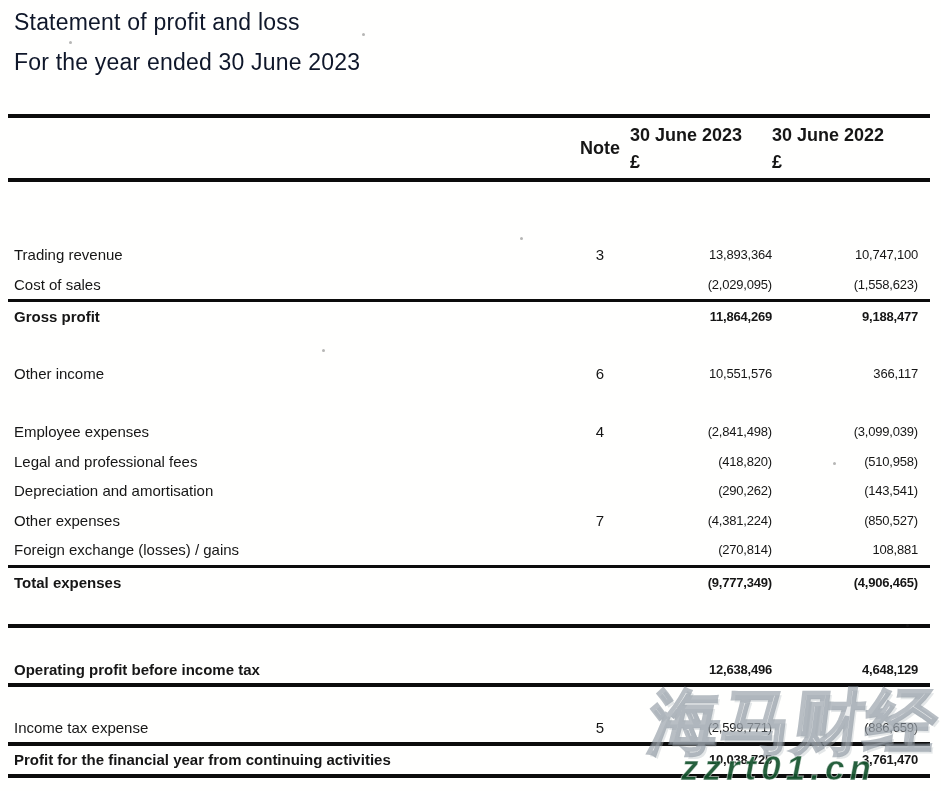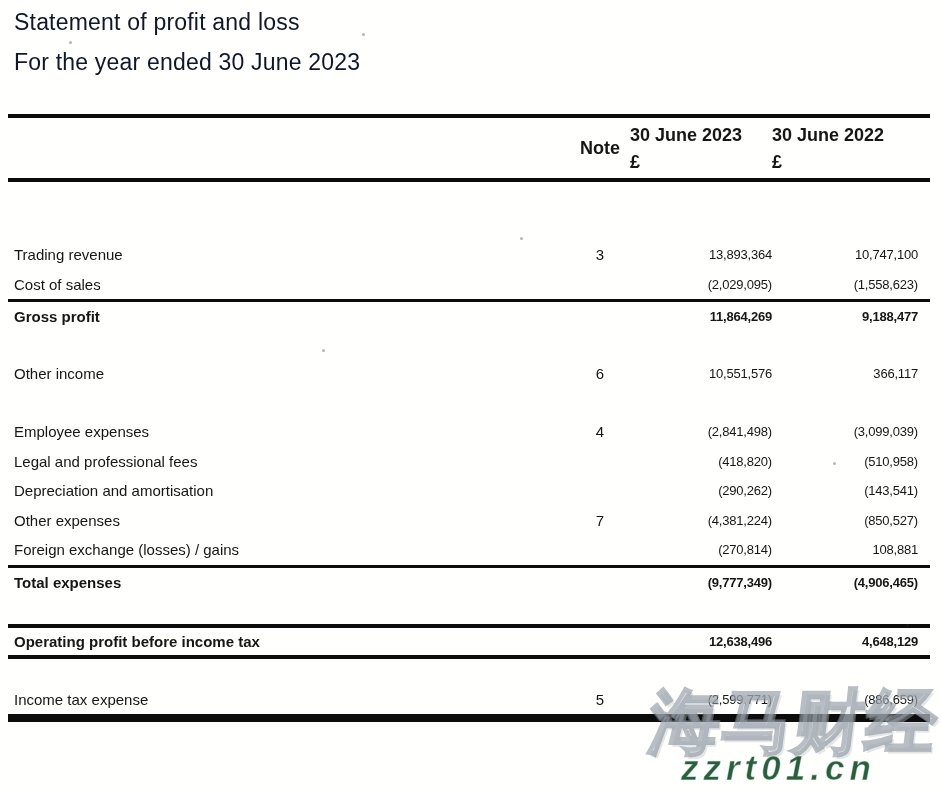--- a/index.html
+++ b/index.html
@@ -18,21 +18,21 @@
   .thead{display:grid;grid-template-columns:562px 60px 142px 158px;height:60px;font-weight:bold;font-size:18px;}
   .th-note{display:flex;align-items:center;justify-content:center;}
   .th-col{display:flex;flex-direction:column;justify-content:space-between;padding:7px 0 5px 0;}
   .th-col.last{padding-right:12px;}
   .row{display:grid;grid-template-columns:562px 60px 142px 158px;height:29.5px;align-items:center;font-size:15px;}
   .row .label{padding-left:6px;white-space:nowrap;}
   .row .note{text-align:center;}
   .row .val{text-align:right;font-size:13px;letter-spacing:-0.2px;}
   .row .val.last{padding-right:12px;}
   .row.bold{font-weight:bold;}
-  .row.h27{height:27.5px;} .row.h28{height:28px;} .row.h29{height:29px;}
+  .row.h27{height:27.5px;margin-top:28px;} .row.h28{height:28px;} .row.h29{height:29px;}
   .sp58{height:58px;} .sp28{height:28px;} .sp285{height:28.5px;}
   .sp265{height:26.5px;} .sp255{height:25.5px;}
   .wm-brand{
     position:absolute;left:650px;top:676px;z-index:5;pointer-events:none;
     font-size:70px;font-weight:bold;white-space:nowrap;letter-spacing:2px;
     transform:skewX(-7deg);
     color:rgba(255,255,255,0.30);
     -webkit-text-stroke:2.5px rgba(125,136,148,0.55);
     text-shadow:3px 3px 0 rgba(188,194,200,0.40);
   }
@@ -169,20 +169,26 @@
 
       <div class="row h29">
         <span class="label">Income tax expense</span>
         <span class="note">5</span>
         <span class="val">(2,599,771)</span>
         <span class="val last">(886,659)</span>
       </div>
 
       <div class="rule thick"></div>
 
+      <div class="row bold h28">
+        <span class="label">Profit for the financial year from continuing activities</span>
+        <span class="note"></span>
+        <span class="val">10,038,725</span>
+        <span class="val last">3,761,470</span>
+      </div>
 
       <div class="rule thick"></div>
     </div>
   </div>
 
   <div class="wm-brand">海马财经</div>
   <div class="wm-site" style="color: #14532d;">zzrt01.cn</div>
 
   <div class="speck" style="left:362px;top:33px;"></div>
   <div class="speck" style="left:69px;top:41px;"></div>

